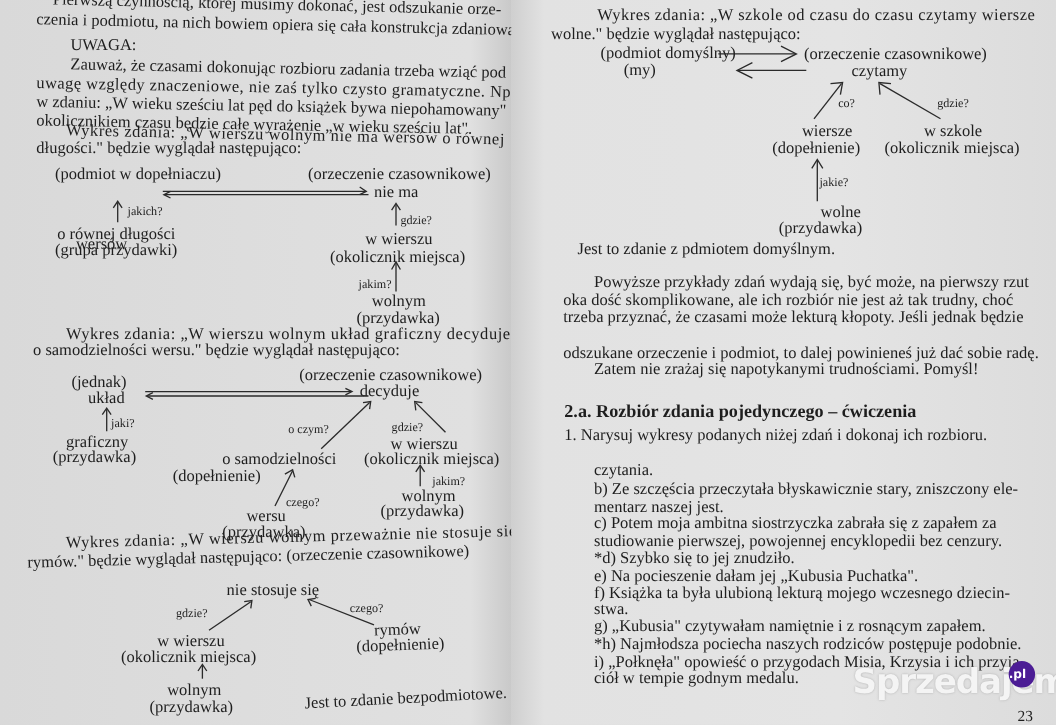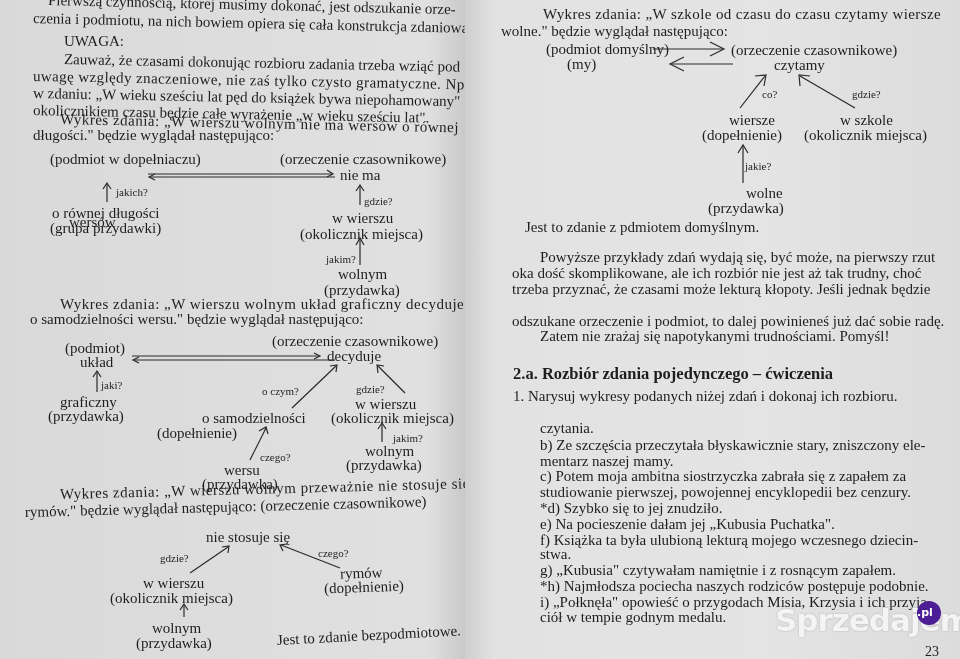--- a/index.html
+++ b/index.html
@@ -45,21 +45,21 @@
   <div class="t s" style="left:364px;top:195px;">gdzie?</div>
   <div class="t" style="left:332px;top:210px;">w wierszu</div>
   <div class="t" style="left:300px;top:226px;">(okolicznik miejsca)</div>
   <div class="t s" style="left:326px;top:253px;">jakim?</div>
   <div class="t" style="left:338px;top:266px;">wolnym</div>
   <div class="t" style="left:324px;top:282px;">(przydawka)</div>
 
   <div class="t" style="left:60px;top:296px;letter-spacing:0.5px;">Wykres zdania: „W wierszu wolnym układ graficzny decyduje</div>
   <div class="t" style="left:30px;top:311px;">o samodzielności wersu." będzie wyglądał następująco:</div>
 
-  <div class="t" style="left:65px;top:340px;">(podmiot)</div>
+  <div class="t" style="left:65px;top:340px;">(jednak)</div>
   <div class="t" style="left:80px;top:354px;">układ</div>
   <div class="t" style="left:272px;top:333px;">(orzeczenie czasownikowe)</div>
   <div class="t" style="left:327px;top:348px;">decyduje</div>
   <div class="t s" style="left:101px;top:379px;">jaki?</div>
   <div class="t" style="left:60px;top:394px;">graficzny</div>
   <div class="t" style="left:48px;top:408px;">(przydawka)</div>
   <div class="t s" style="left:262px;top:385px;">o czym?</div>
   <div class="t" style="left:202px;top:410px;">o samodzielności</div>
   <div class="t" style="left:157px;top:425px;">(dopełnienie)</div>
   <div class="t s" style="left:260px;top:451px;">czego?</div>
@@ -146,21 +146,21 @@
   <div class="t" style="left:75px;top:249px;">Powyższe przykłady zdań wydają się, być może, na pierwszy rzut</div>
   <div class="t" style="left:47px;top:265px;">oka dość skomplikowane, ale ich rozbiór nie jest aż tak trudny, choć</div>
   <div class="t" style="left:47px;top:281px;">trzeba przyznać, że czasami może lekturą kłopoty. Jeśli jednak będzie</div>
   <div class="t" style="left:47px;top:313px;">odszukane orzeczenie i podmiot, to dalej powinieneś już dać sobie radę.</div>
   <div class="t" style="left:75px;top:328px;">Zatem nie zrażaj się napotykanymi trudnościami. Pomyśl!</div>
 
   <div class="t h" style="left:48px;top:365px;">2.a. Rozbiór zdania pojedynczego – ćwiczenia</div>
   <div class="t" style="left:48px;top:388px;">1. Narysuj wykresy podanych niżej zdań i dokonaj ich rozbioru.</div>
   <div class="t" style="left:75px;top:420px;">czytania.</div>
   <div class="t" style="left:75px;top:437px;">b) Ze szczęścia przeczytała błyskawicznie stary, zniszczony ele-</div>
-  <div class="t" style="left:75px;top:453px;">mentarz naszej mamy.</div>
+  <div class="t" style="left:75px;top:453px;">mentarz naszej jest.</div>
   <div class="t" style="left:75px;top:468px;">c) Potem moja ambitna siostrzyczka zabrała się z zapałem za</div>
   <div class="t" style="left:75px;top:484px;">studiowanie pierwszej, powojennej encyklopedii bez cenzury.</div>
   <div class="t" style="left:75px;top:500px;">*d) Szybko się to jej znudziło.</div>
   <div class="t" style="left:75px;top:516px;">e) Na pocieszenie dałam jej „Kubusia Puchatka".</div>
   <div class="t" style="left:75px;top:532px;">f) Książka ta była ulubioną lekturą mojego wczesnego dziecin-</div>
   <div class="t" style="left:75px;top:546px;">stwa.</div>
   <div class="t" style="left:75px;top:562px;">g) „Kubusia" czytywałam namiętnie i z rosnącym zapałem.</div>
   <div class="t" style="left:75px;top:578px;">*h) Najmłodsza pociecha naszych rodziców postępuje podobnie.</div>
   <div class="t" style="left:75px;top:594px;">i) „Połknęła" opowieść o przygodach Misia, Krzysia i ich przyja-</div>
   <div class="t" style="left:75px;top:609px;">ciół w tempie godnym medalu.</div>

